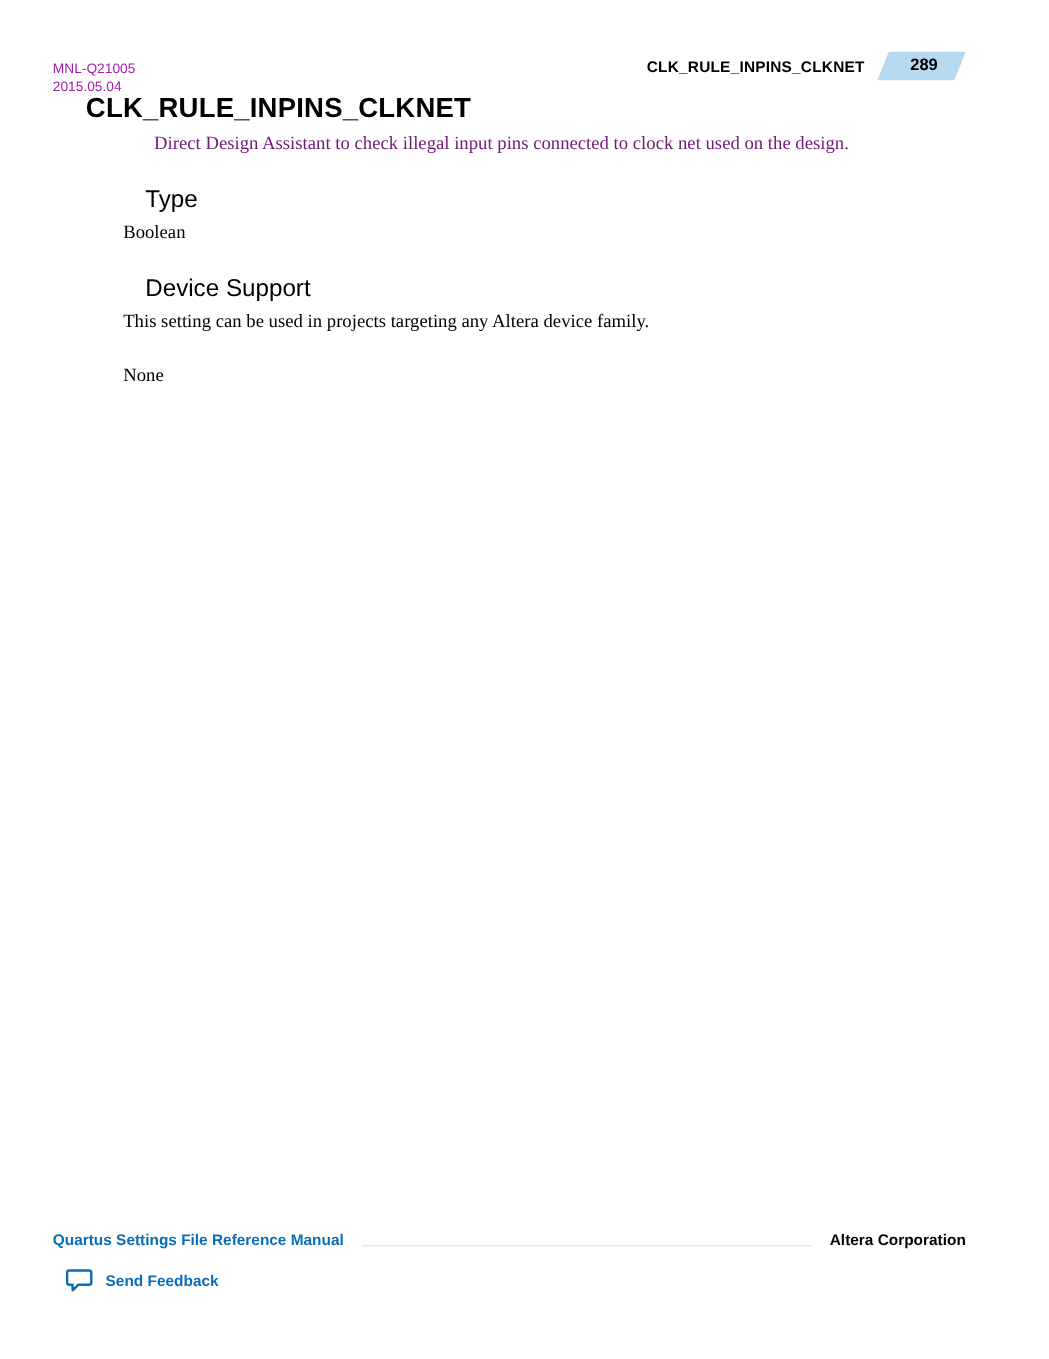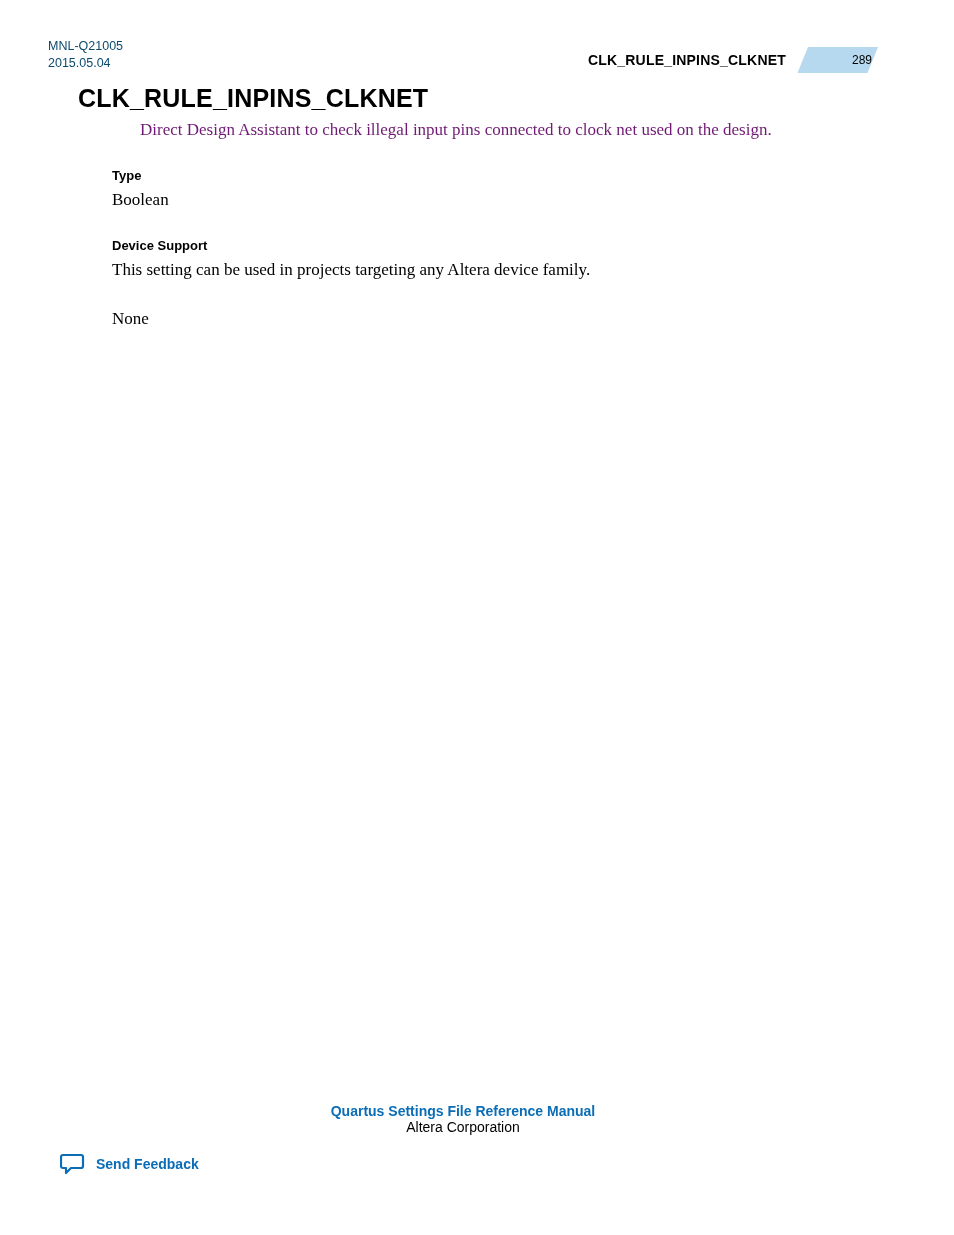--- a/index.html
+++ b/index.html
@@ -17,24 +17,24 @@
   .header {
     position: absolute;
     top: 38px;
     left: 48px;
     right: 76px;
     height: 40px;
   }
   .doc-id {
     position: absolute;
     left: 0;
-    top: 0;
+    top: 16px;
     font-size: 12.5px;
     line-height: 1.35;
-    color: #0c4a6e;
+    color: #a21caf;
   }
   .header-right {
     position: absolute;
     right: 0;
     top: 9px;
     display: flex;
     align-items: center;
   }
   .header-title {
     font-weight: 700;
@@ -52,24 +52,24 @@
     position: absolute;
     top: 0; left: 0; right: 0; bottom: 0;
     background: #b7d9ef;
     transform: skewX(-22deg);
     transform-origin: top left;
   }
   .page-badge .num {
     position: relative;
     z-index: 1;
     display: block;
-    text-align: right;
+    text-align: center;
     line-height: 26px;
-    font-weight: 400;
-    font-size: 12px;
+    font-weight: 700;
+    font-size: 15px;
     color: #000;
     padding-right: 6px;
   }
 
   
   .content {
     position: absolute;
     top: 84px;
     left: 78px;
     right: 76px;
@@ -83,23 +83,23 @@
   }
   .intro {
     font-size: 17px;
     line-height: 1.35;
     margin-left: 62px;
     margin-bottom: 26px;
     color: #701a75;
   }
   .section-label {
     font-family: 'Segoe UI', 'Helvetica Neue', Arial, sans-serif;
-    font-weight: 700;
-    font-size: 13px;
-    margin-left: 34px;
+    font-weight: 400;
+    font-size: 22px;
+    margin-left: 54px;
     margin-bottom: 6px;
   }
   .section-body {
     font-size: 17px;
     line-height: 1.35;
     margin-left: 34px;
     margin-bottom: 26px;
   }
   .section-body.last { margin-bottom: 0; }
 
@@ -110,29 +110,28 @@
     right: 76px;
     bottom: 60px;
   }
   .footer-top {
     display: flex;
     justify-content: space-between;
     align-items: center;
     font-family: 'Segoe UI', 'Helvetica Neue', Arial, sans-serif;
     font-size: 14px;
     margin-bottom: 18px;
-    flex-direction: column;
   }
   .manual-name {
     color: #0a6db6;
     font-weight: 700;
   }
   .corp-name {
     color: #000;
-    font-weight: 400;
+    font-weight: 700;
   }
   .footer-sep-wrap {
     flex: 1;
     margin: 0 16px;
     height: 14px;
     position: relative;
     overflow: hidden;
   }
   .footer-sep {
     position: absolute;

